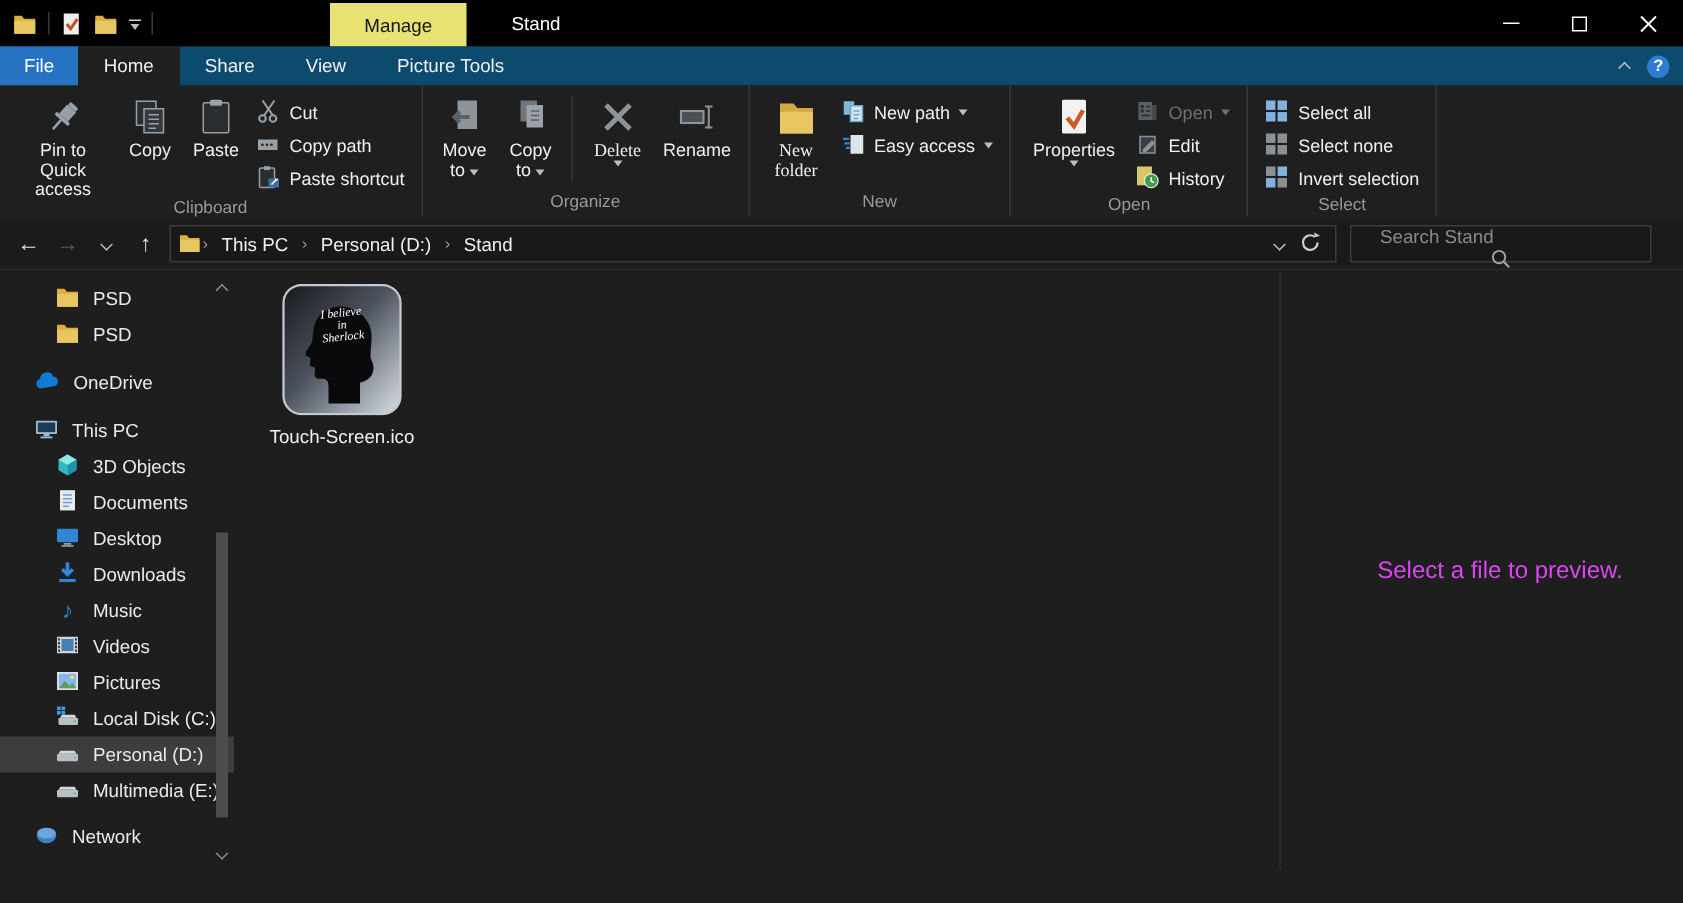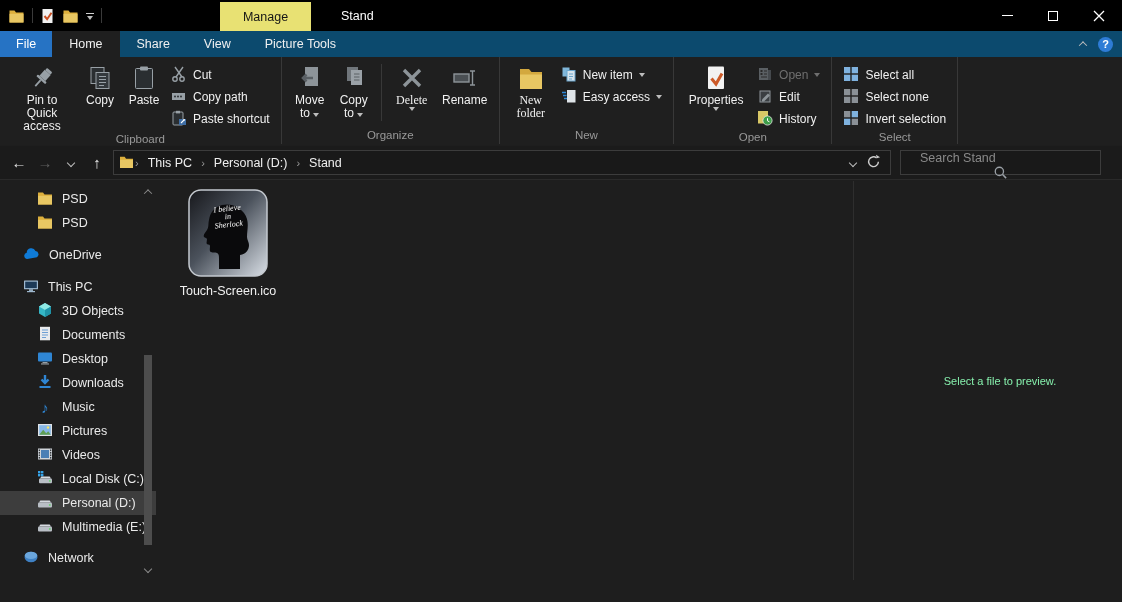--- a/index.html
+++ b/index.html
@@ -73,21 +73,21 @@
   .sarrow-bot { position:absolute; left:2px; bottom:8px; }
   .chev-gray { border-color:#8a8a8a; }
 
   .tile { position:absolute; left:177px; top:8px; width:102px; display:flex; flex-direction:column; align-items:center; }
   .thumb-wrap { position:relative; width:80px; height:88px; }
   .thumb-text { position:absolute; left:0; top:16px; width:100%; text-align:center; color:#fff; font-family:"Liberation Serif",serif; font-style:italic; font-size:8px; line-height:8px; transform:rotate(-6deg); pointer-events:none; }
   .tile-name { margin-top:7px; font-size:12.5px; color:#f0f0f0; }
 
   .pv-divider { position:absolute; left:853px; top:0; bottom:0; width:1px; background:#2e2e2e; }
   .preview { position:absolute; left:854px; right:0; top:0; bottom:0; display:flex; align-items:center; justify-content:center; }
-  .pv-msg { font-size:11px; color:#86efac;margin-left:24px; }
+  .pv-msg { font-size:16px; color:#d946ef;margin-left:24px; }
 
   
   .status { position:absolute; left:0; right:0; bottom:0; height:22px; background:#2b2b2b; display:flex; align-items:center; }
   .st-count { padding-left:11px; font-size:12px; color:#d8d8d8; }
   .st-sep { width:1px; height:13px; background:#6a6a6a; margin-left:13px; }
   .views { margin-left:auto; display:flex; align-items:center; gap:2px; padding-right:3px; }
   .vbtn { width:24px; height:20px; display:flex; align-items:center; justify-content:center; }
   .vbtn-sel { background:#3e3e3e; outline:1px solid #6f6f6f; }
 </style>
 </head>
@@ -275,21 +275,21 @@
             </span>
           <span class="lbl">New folder</span>
         </div>
         <div class="smcol">
           <div class="smbtn">
             <span><svg width="16" height="16" viewBox="0 0 16 16">
                   <rect x="1.5" y="1.5" width="7" height="9" fill="#7fb6d9"></rect>
                   <rect x="6" y="4.5" width="8" height="10.5" fill="#d7e4ec" stroke="#6aa5cc"></rect>
                   <path d="M8 8h4M8 10.5h4M8 13h3" stroke="#6aa5cc"></path>
                 </svg></span>
-            <span>New item</span>
+            <span>New path</span>
             <span class="cv"></span>
           </div>
           <div class="smbtn">
             <span><svg width="16" height="16" viewBox="0 0 16 16">
                   <rect x="6" y="2" width="8.5" height="12.5" fill="#dfe4e8"></rect>
                   <path d="M1 4.5h4M2 7.5h3.5M3 10.5h3" stroke="#2f86d4" stroke-width="1.5"></path>
                 </svg></span>
             <span>Easy access</span>
             <span class="cv"></span>
           </div>
@@ -484,41 +484,41 @@
               <path d="M2.5 12h11v2h-11z" fill="#2f86d4"></path>
             </svg></span>
           <span>Downloads</span>
         </div>
       <div class="srow ind2">
           <span class="music-glyph">♪</span>
           <span>Music</span>
         </div>
       <div class="srow ind2">
           <span><svg width="16" height="14" viewBox="0 0 16 14">
-              <rect x="1" y="1" width="14" height="12" fill="#dfe3e7"></rect>
-              <rect x="2.2" y="2.2" width="11.6" height="9.6" fill="#87b7e6"></rect>
-              <path d="M2.2 11.8l4-5 3 3.5 2-2 2.6 3.5z" fill="#5f9e54"></path>
-              <circle cx="11" cy="4.5" r="1.2" fill="#f5e46a"></circle>
-            </svg></span>
-          <span>Pictures</span>
-        </div>
-      <div class="srow ind2">
-          <span><svg width="16" height="14" viewBox="0 0 16 14">
               <rect x="1" y="1.5" width="14" height="11" fill="#cfd4d9"></rect>
               <rect x="4" y="3" width="8" height="8" fill="#4a7fb5"></rect>
               <rect x="1.7" y="2.5" width="1.3" height="1.6" fill="#3a3e42"></rect>
               <rect x="1.7" y="5" width="1.3" height="1.6" fill="#3a3e42"></rect>
               <rect x="1.7" y="7.5" width="1.3" height="1.6" fill="#3a3e42"></rect>
               <rect x="1.7" y="10" width="1.3" height="1.6" fill="#3a3e42"></rect>
               <rect x="13" y="2.5" width="1.3" height="1.6" fill="#3a3e42"></rect>
               <rect x="13" y="5" width="1.3" height="1.6" fill="#3a3e42"></rect>
               <rect x="13" y="7.5" width="1.3" height="1.6" fill="#3a3e42"></rect>
               <rect x="13" y="10" width="1.3" height="1.6" fill="#3a3e42"></rect>
             </svg></span>
           <span>Videos</span>
+        </div>
+      <div class="srow ind2">
+          <span><svg width="16" height="14" viewBox="0 0 16 14">
+              <rect x="1" y="1" width="14" height="12" fill="#dfe3e7"></rect>
+              <rect x="2.2" y="2.2" width="11.6" height="9.6" fill="#87b7e6"></rect>
+              <path d="M2.2 11.8l4-5 3 3.5 2-2 2.6 3.5z" fill="#5f9e54"></path>
+              <circle cx="11" cy="4.5" r="1.2" fill="#f5e46a"></circle>
+            </svg></span>
+          <span>Pictures</span>
         </div>
       <div class="srow ind2">
           <span><svg width="16" height="15" viewBox="0 0 16 15">
               <rect x="1" y="1" width="2.4" height="2.4" fill="#35a3e8"></rect>
               <rect x="4" y="1" width="2.4" height="2.4" fill="#35a3e8"></rect>
               <rect x="1" y="4" width="2.4" height="2.4" fill="#35a3e8"></rect>
               <rect x="4" y="4" width="2.4" height="2.4" fill="#35a3e8"></rect>
               <path d="M3 8.5l1.3-2h8.4L14 8.5" fill="#d5dae0"></path>
               <rect x="2" y="8.5" width="13" height="4.8" rx="1" fill="#b9bfc6"></rect>
               <circle cx="12.8" cy="10.9" r="0.9" fill="#69d06f"></circle>

